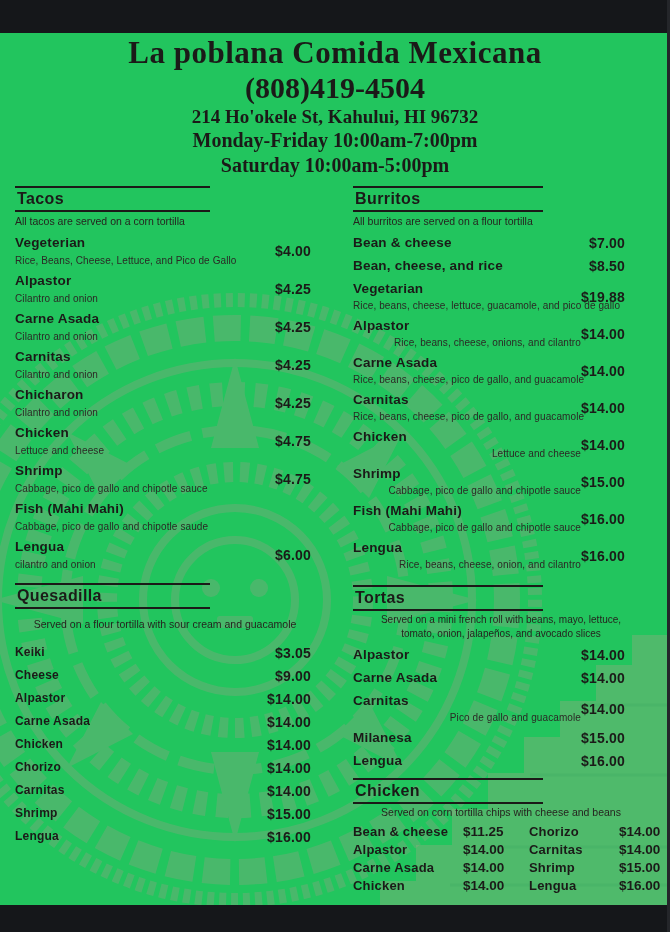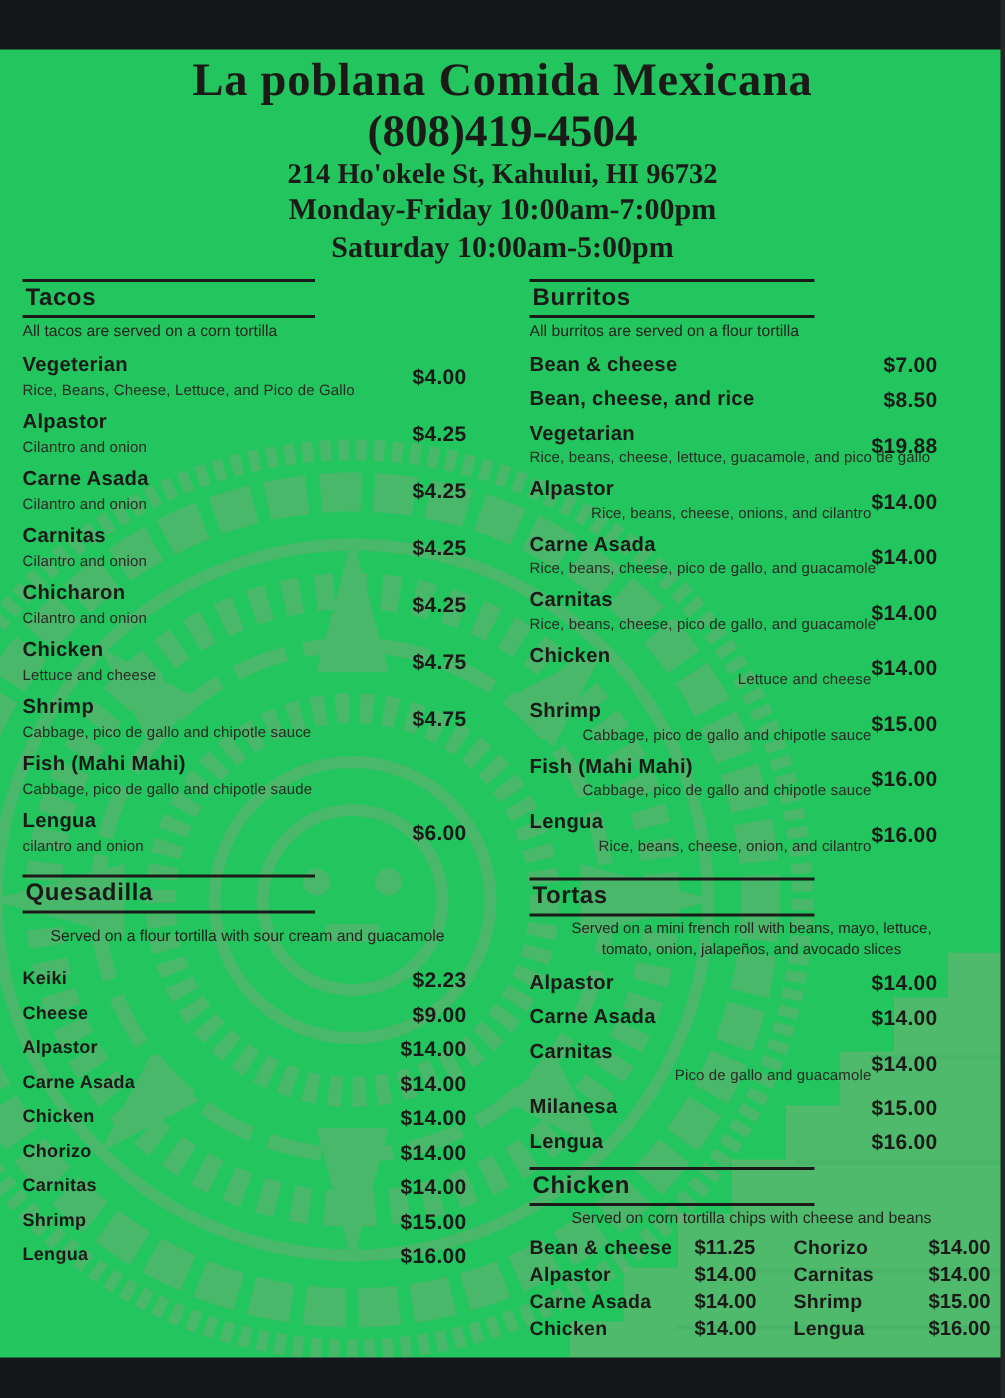--- a/index.html
+++ b/index.html
@@ -190,21 +190,21 @@
         </div>
       </div>
     </div>
 
     <div class="sec sec-quesadilla">
       <div class="sec-head">Quesadilla</div>
       <div class="sec-sub center sub-quesadilla">Served on a flour tortilla with sour cream and guacamole</div>
       <div class="items">
         <div class="qrow">
             <div class="mi-name">Keiki</div>
-            <div class="mi-price">$2.23</div>
+            <div class="mi-price">$3.05</div>
           </div>
         <div class="qrow">
             <div class="mi-name">Cheese</div>
             <div class="mi-price">$9.00</div>
           </div>
         <div class="qrow">
             <div class="mi-name">Alpastor</div>
             <div class="mi-price">$14.00</div>
           </div>
         <div class="qrow">

